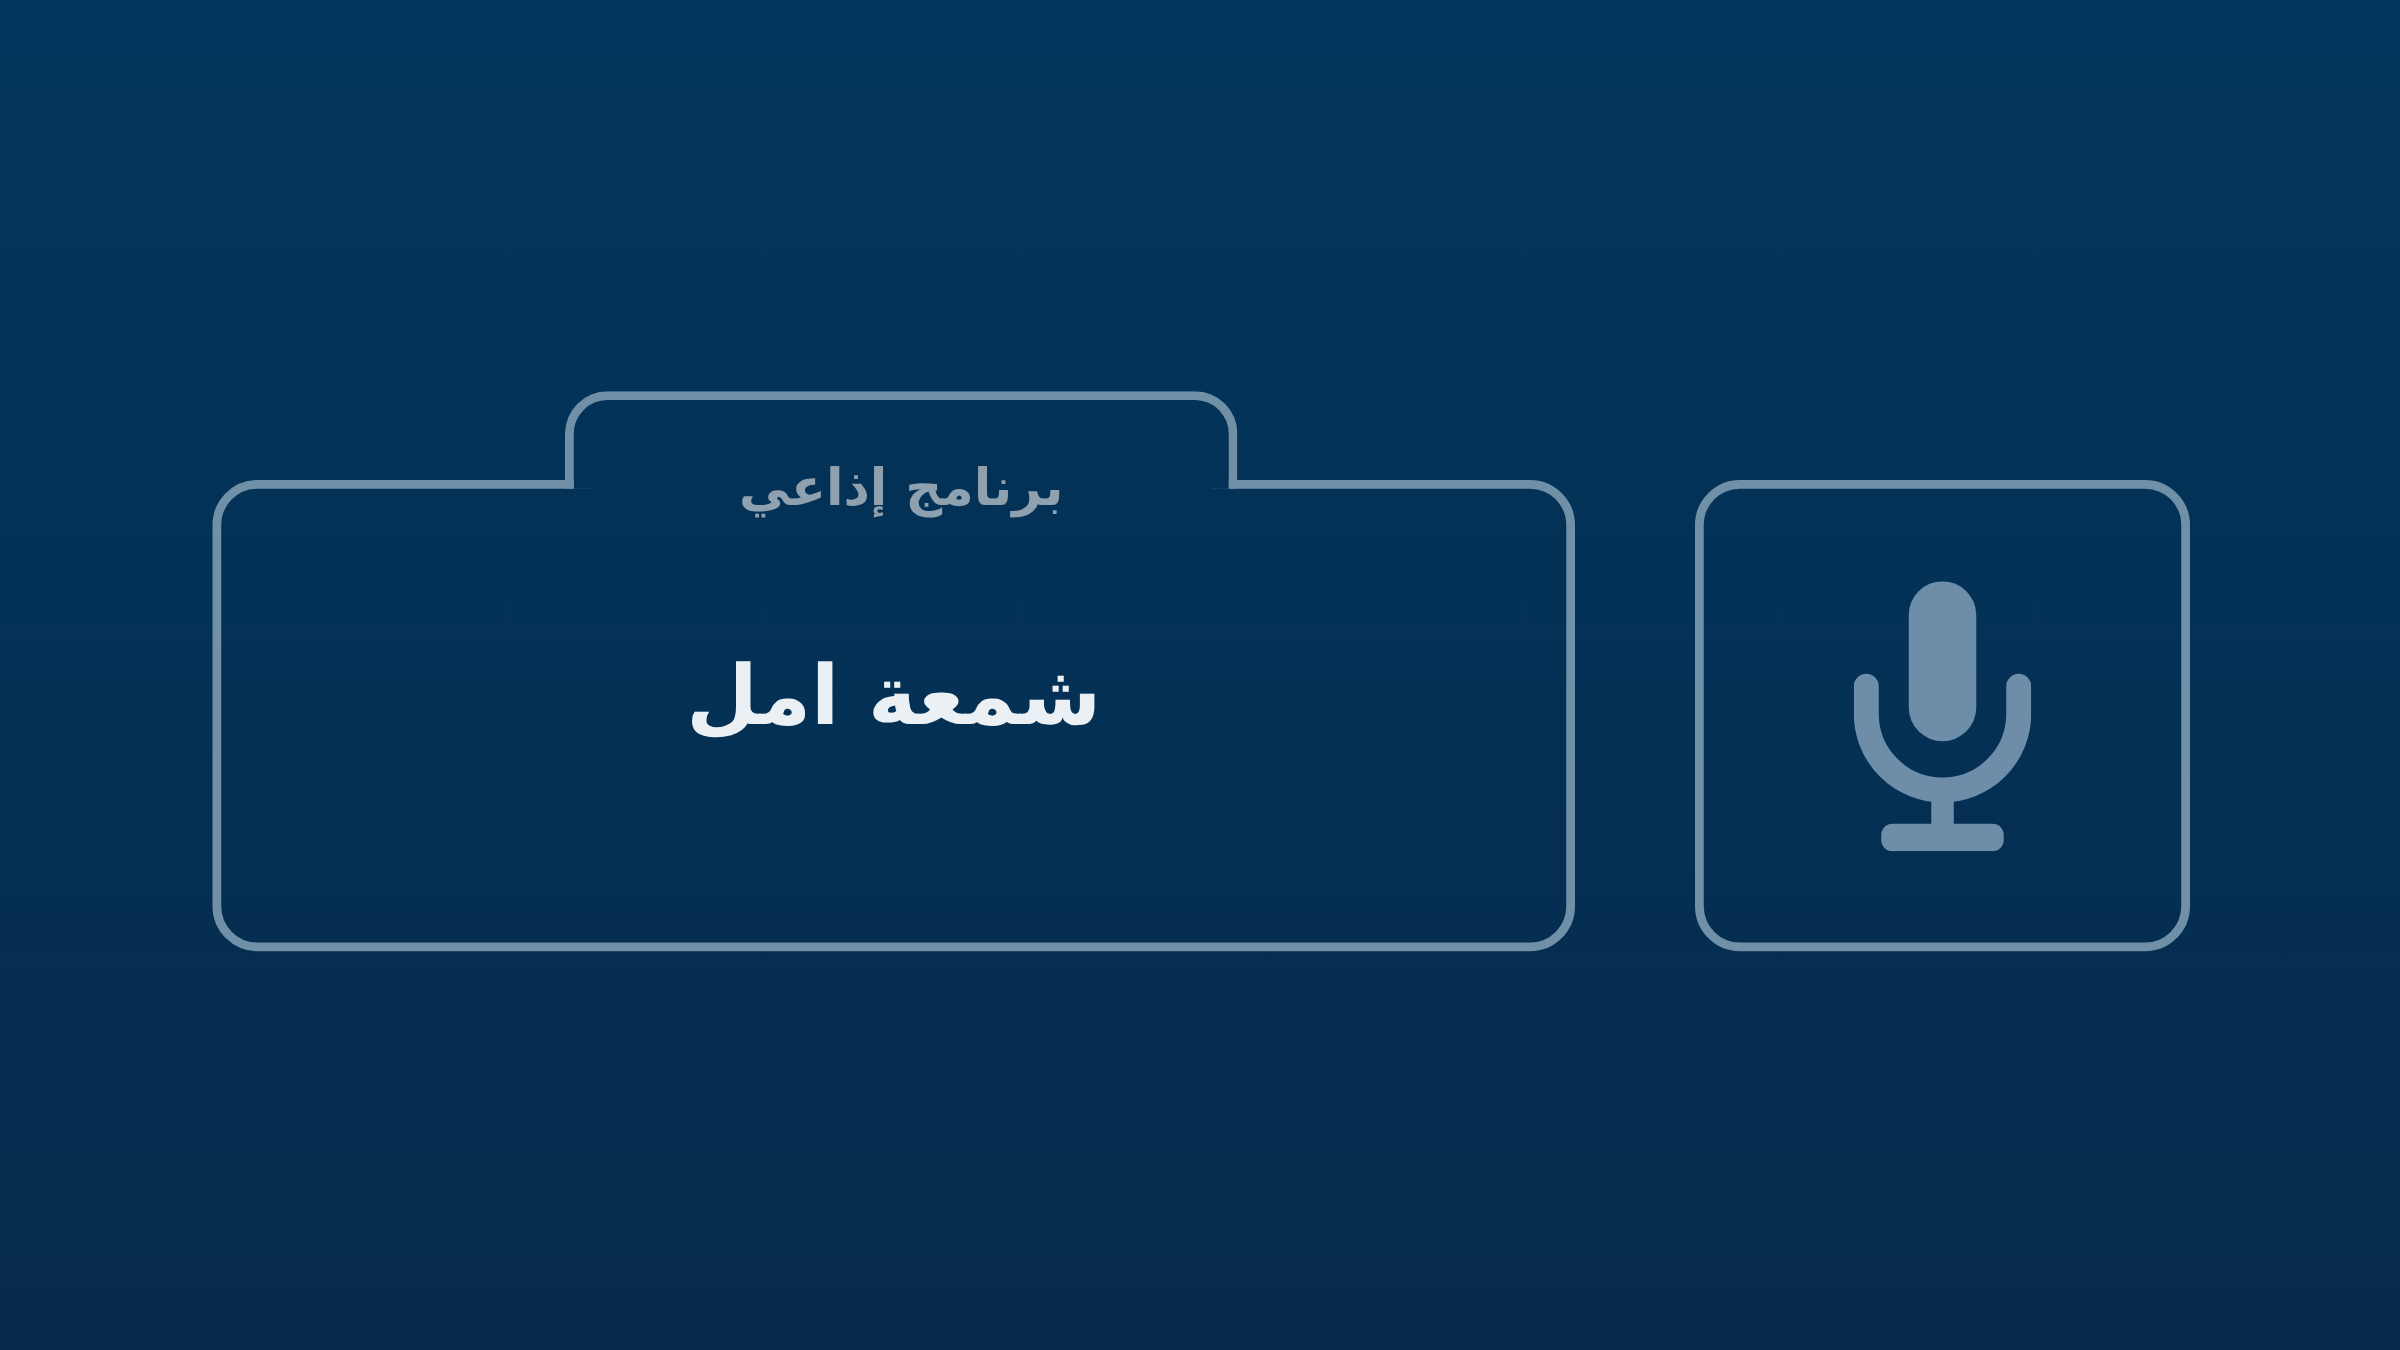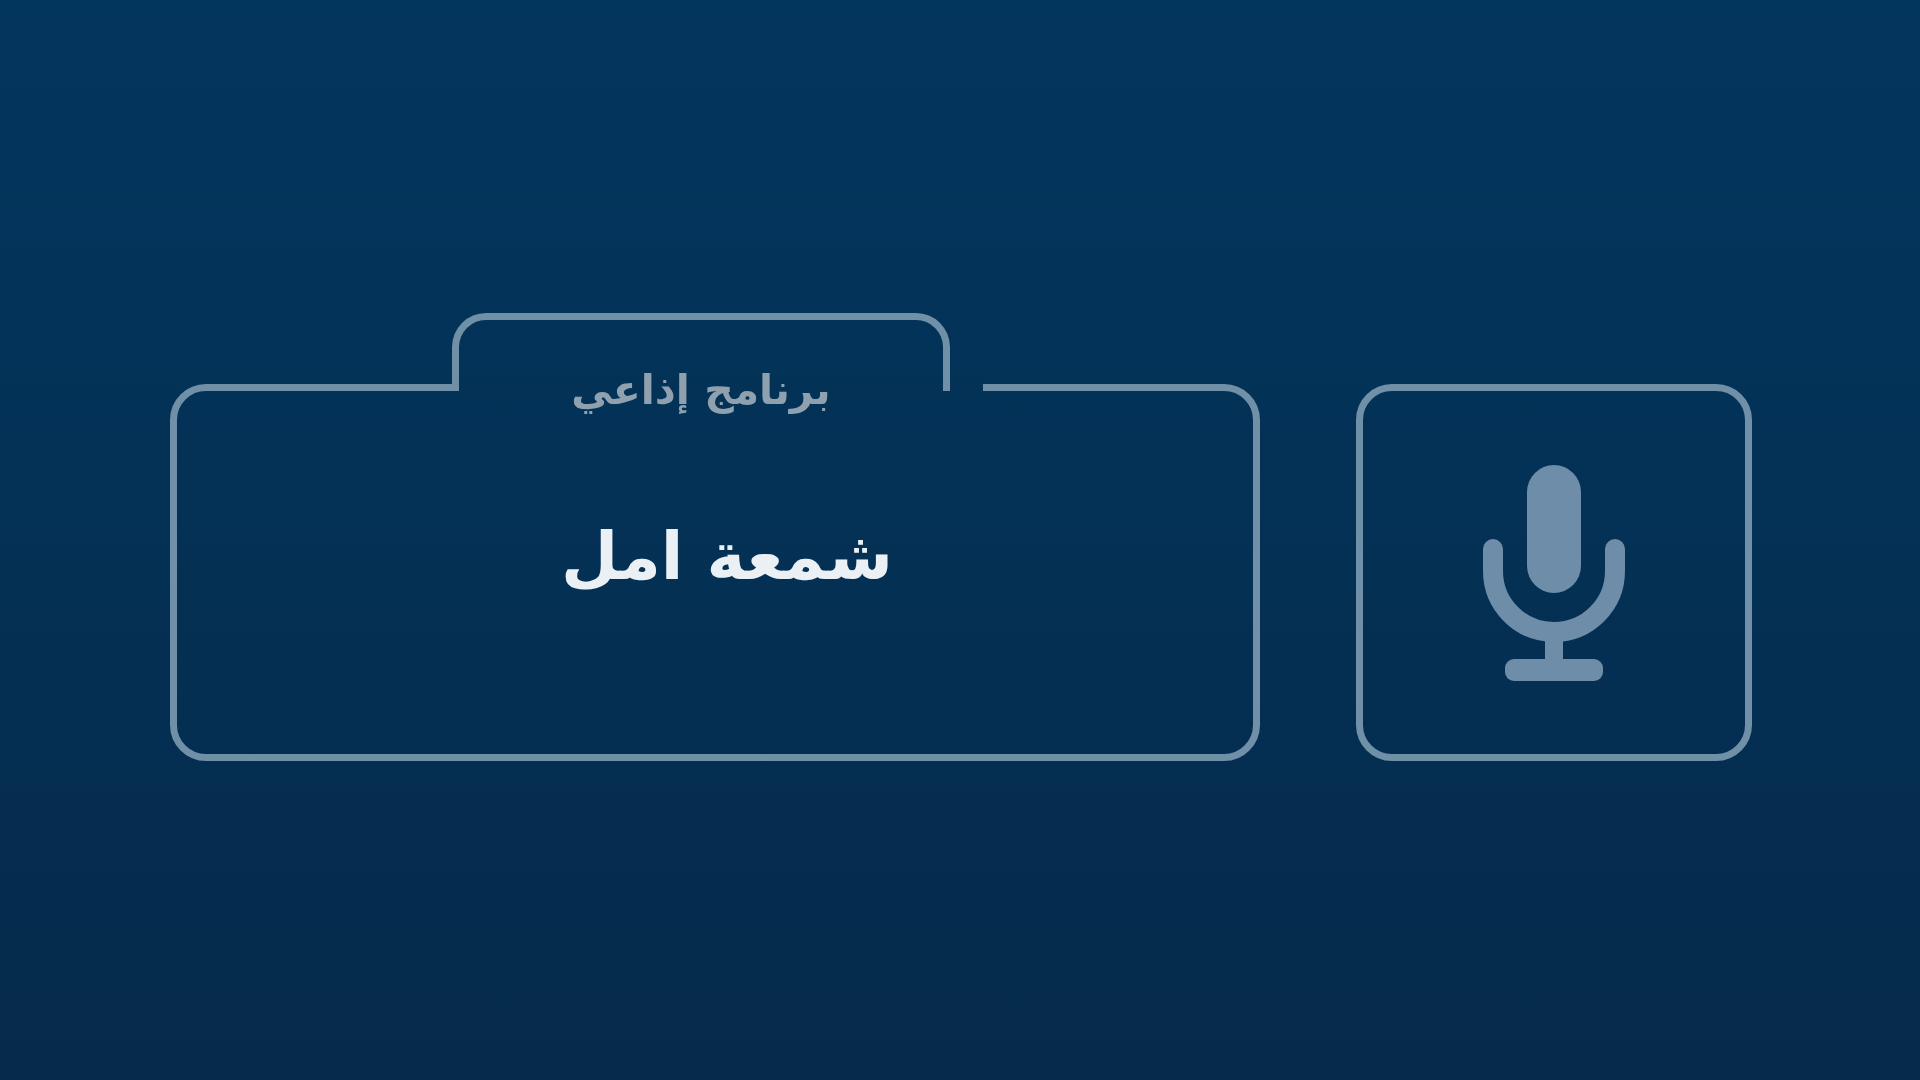--- a/index.html
+++ b/index.html
@@ -29,21 +29,21 @@
     top: 313px;
     width: 1090px;
     height: 448px;
   }
 
   
   #program-tab {
     position: absolute;
     left: 282px;
     top: 0px;
-    width: 498px;
+    width: 538px;
     height: 78px;
     box-sizing: border-box;
     border: 7px solid #7090a8;
     border-bottom: none;
     border-top-left-radius: 34px;
     border-top-right-radius: 34px;
     background: transparent;
     display: flex;
     align-items: flex-end;
     justify-content: center;
@@ -89,21 +89,20 @@
     position: absolute;
     left: 0;
     top: 71px;
     width: 1090px;
     height: 377px;
     display: flex;
     align-items: center;
     justify-content: center;
     z-index: 4;
     pointer-events: none;
-    padding-left: 12px;
   }
 
   #program-title {
     font-size: 66px;
     font-weight: 700;
     color: #eaf0f4;
     line-height: 1.15;
     white-space: nowrap;
     direction: rtl;
     transform: translateY(-16px);

